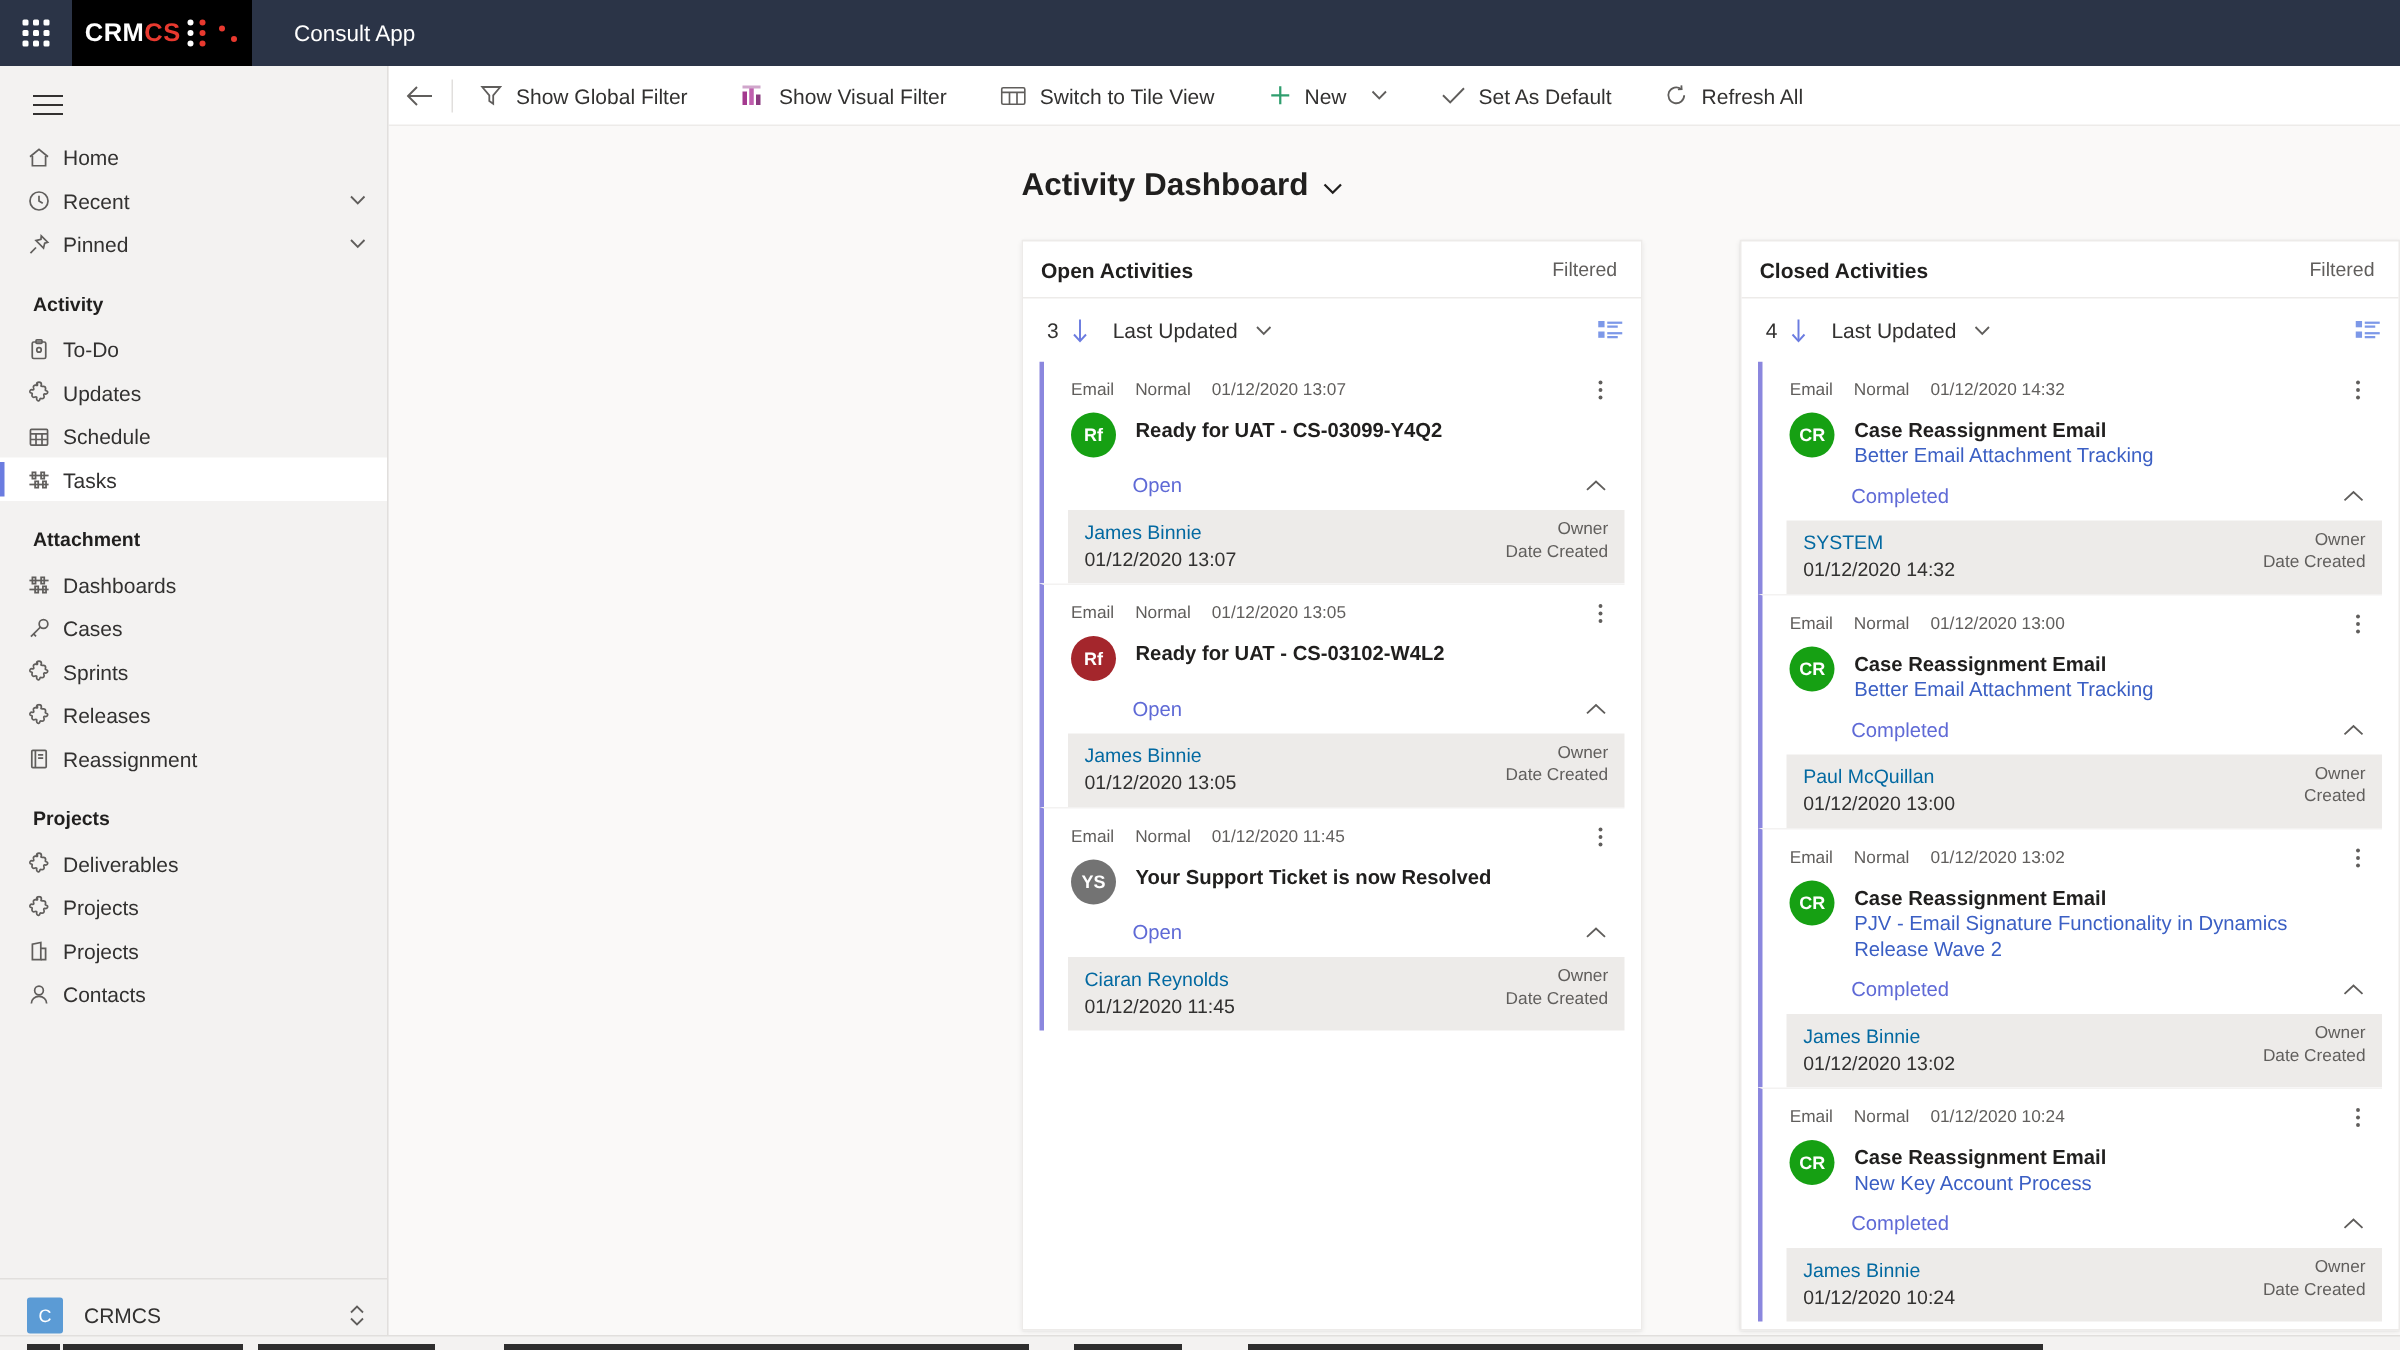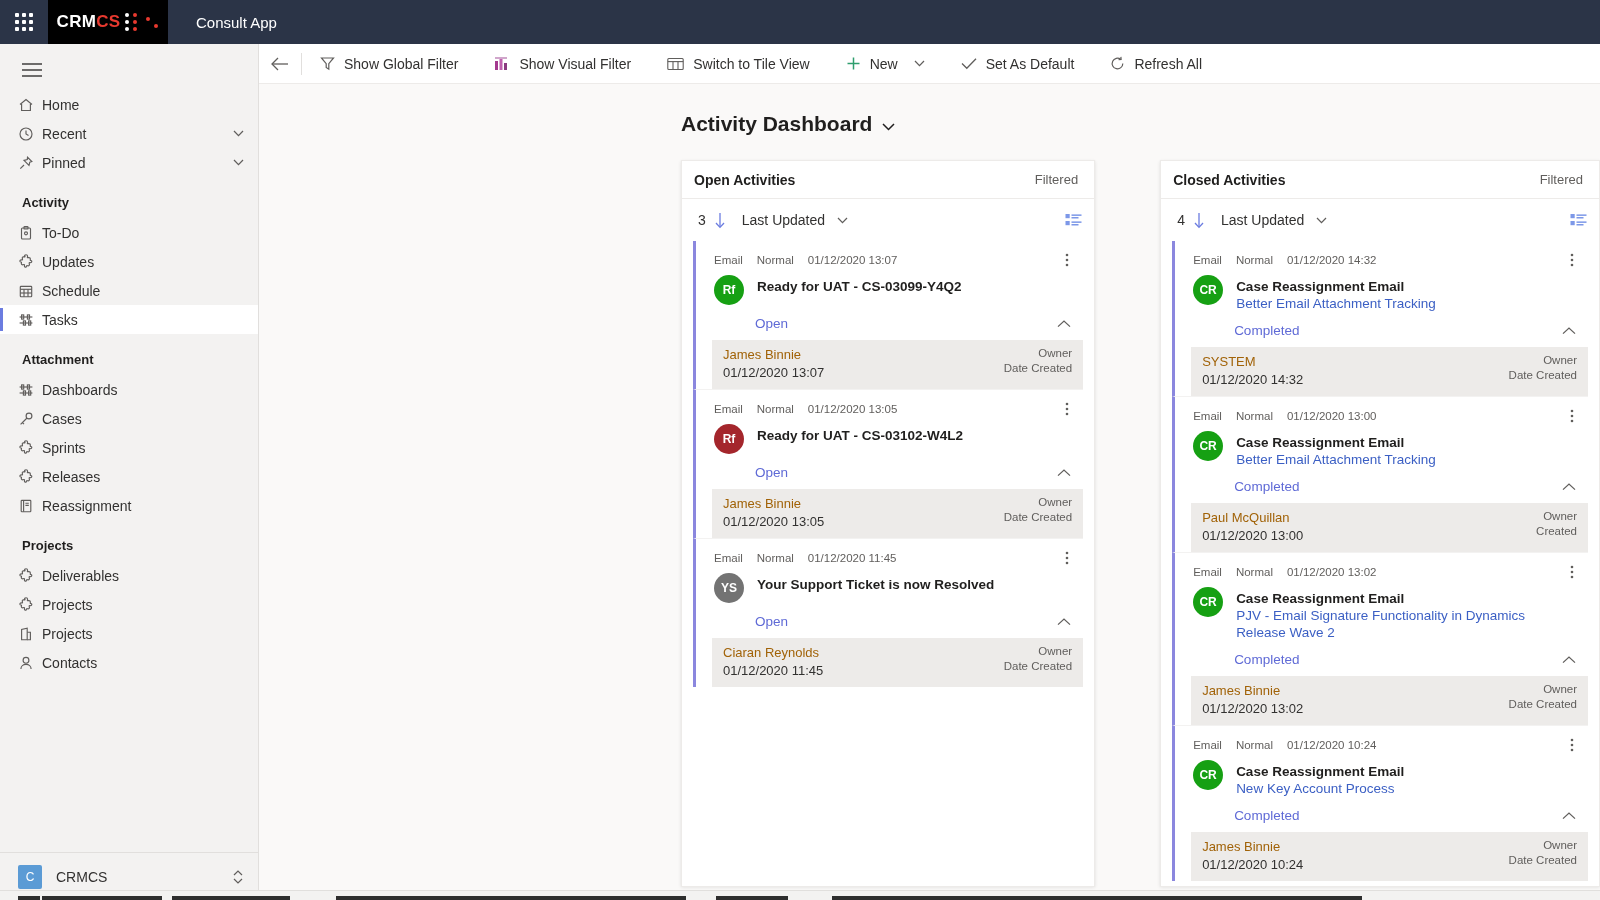--- a/index.html
+++ b/index.html
@@ -173,21 +173,21 @@
   .act-status-row .sp { flex: 1; }
   .act-chev { color: #605e5c; display: flex; align-items: center; cursor: pointer; }
 
   .act-foot {
     background: #edebe9; margin: 0 0 0 16px;
     display: flex; justify-content: space-between;
     padding: 7px 11px 9px 11px;
   }
   .act-foot .l { display: flex; flex-direction: column; gap: 3px; }
   .act-foot .r { display: flex; flex-direction: column; gap: 3px; align-items: flex-end; }
-  .act-foot .owner { font-size: 13px; color: #a16207; }
+  .act-foot .owner { font-size: 13px; color: #0369a1; }
   .act-foot .date { font-size: 13px; color: #323130; }
   .act-foot .lab { font-size: 11.5px; color: #605e5c; }
 
   
   .taskbar {
     position: absolute; left: 0; bottom: 0; width: 1600px; height: 10px;
     background: #f3f2f1; display: flex; align-items: flex-end;
     border-top: 1px solid #e1dfdd;
   }
   .tb-seg { height: 4px; background: #2e2e2e; }

